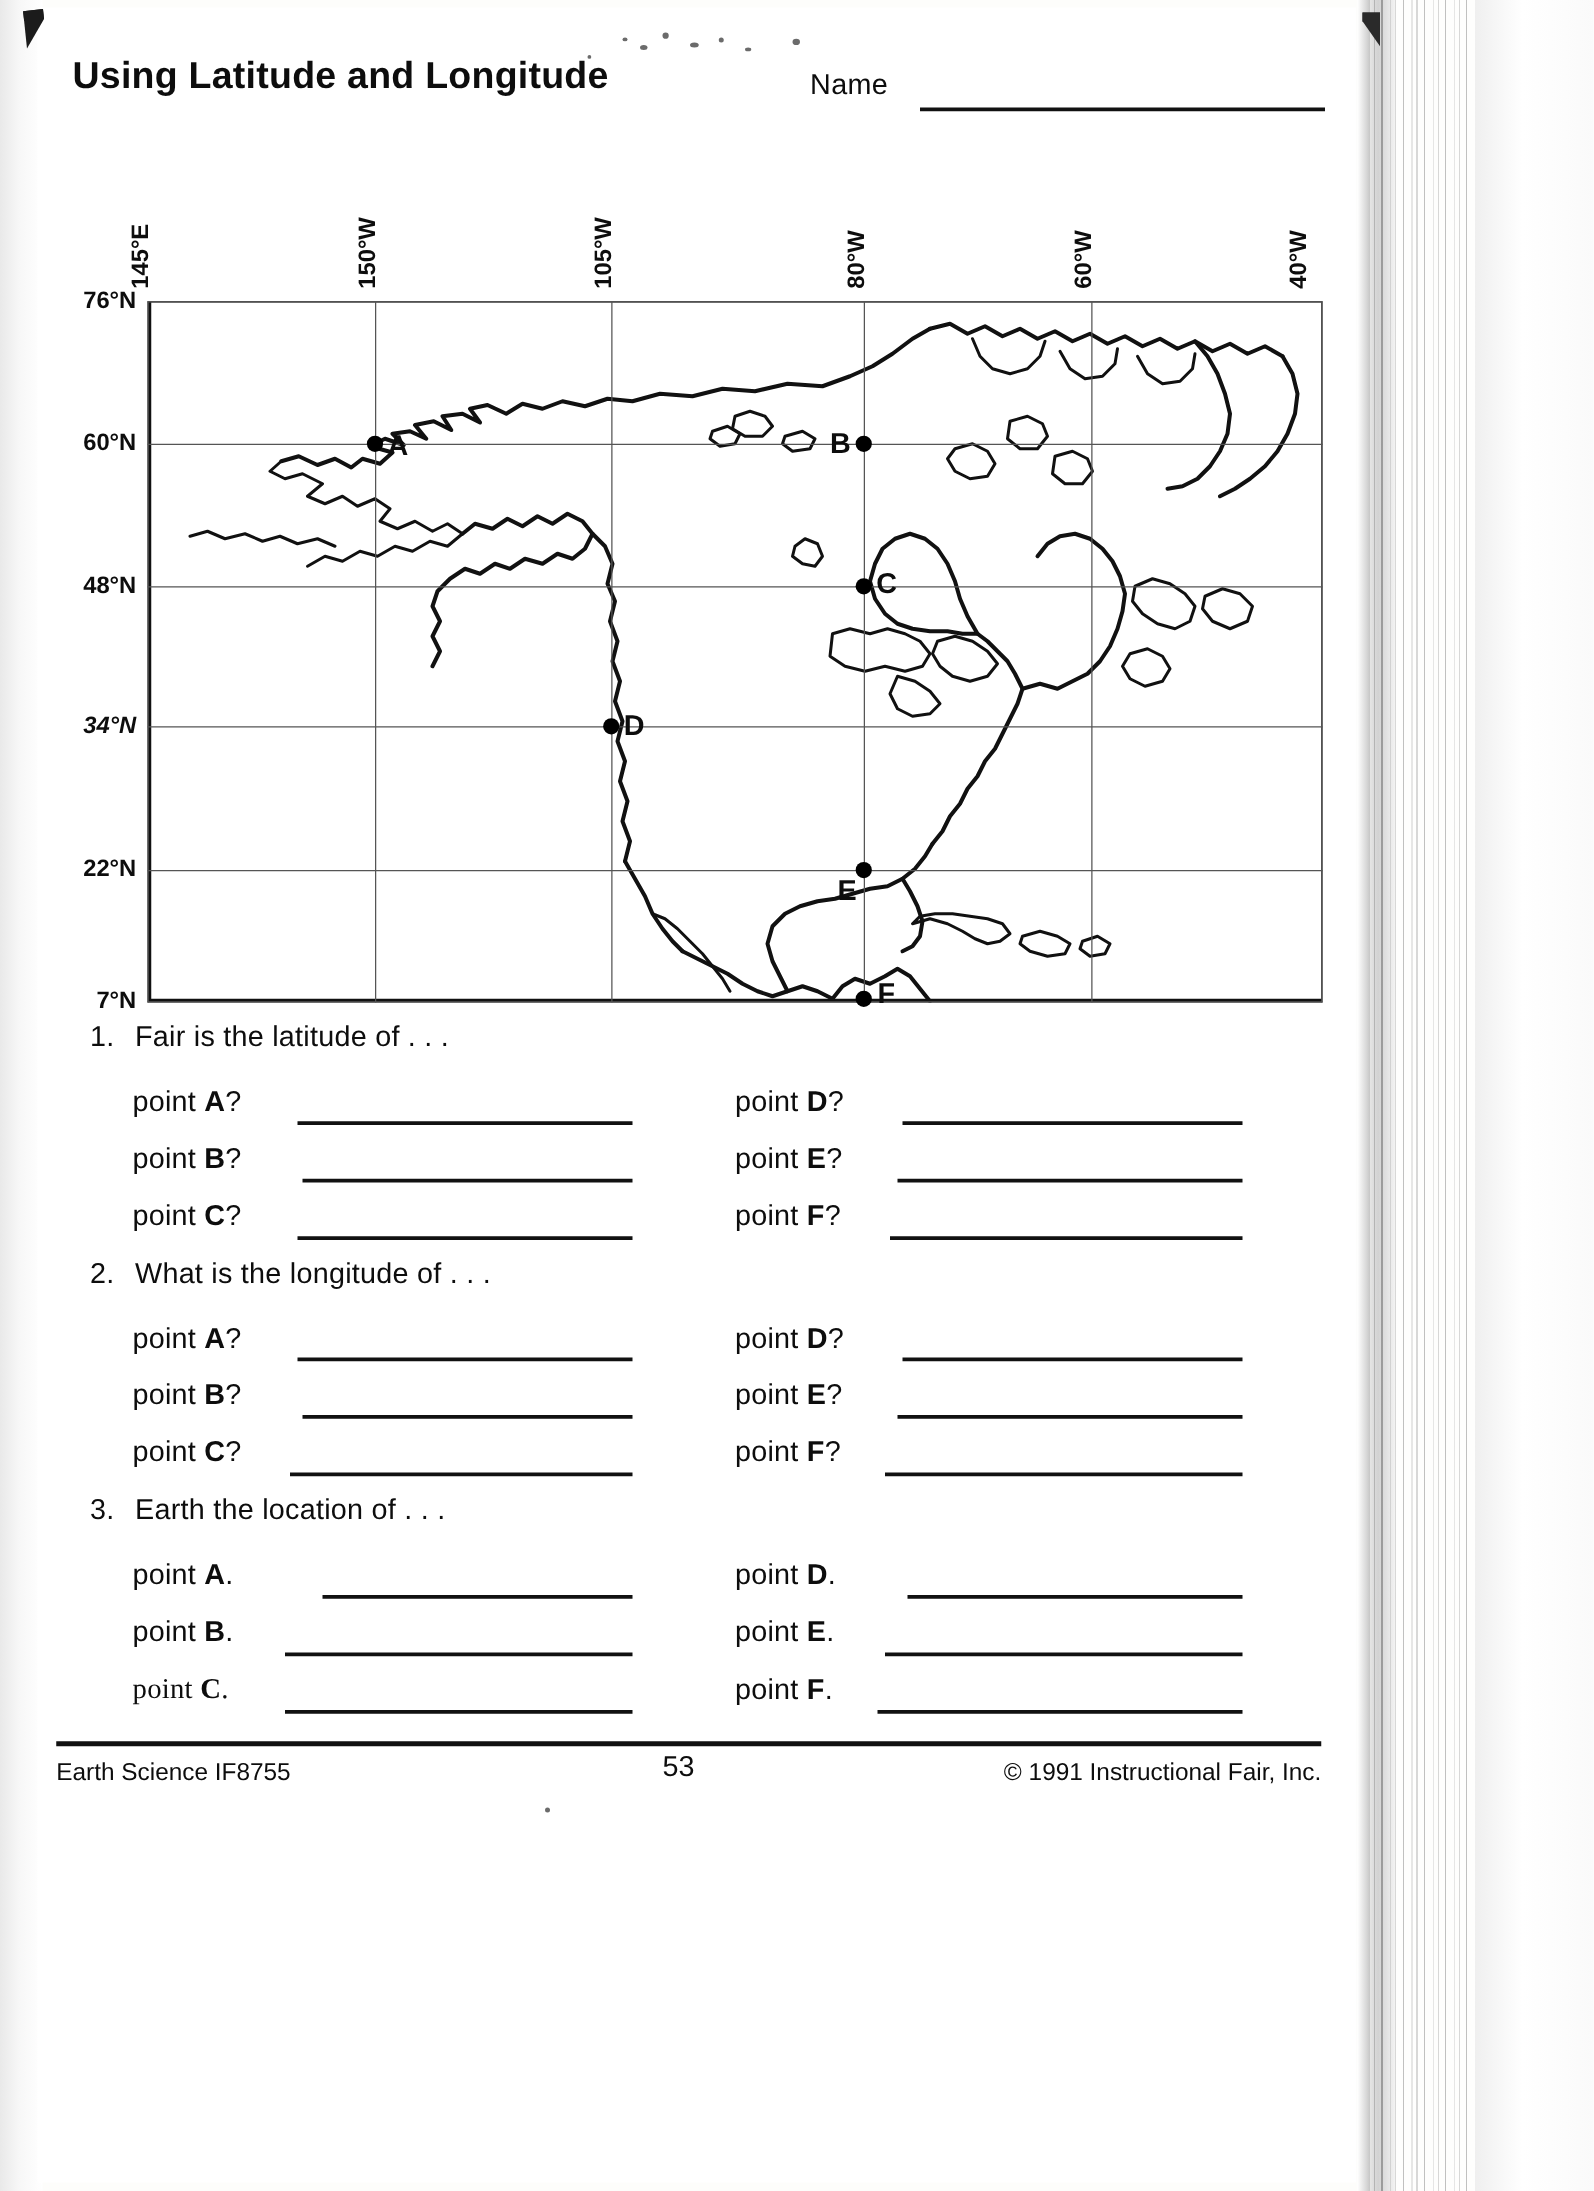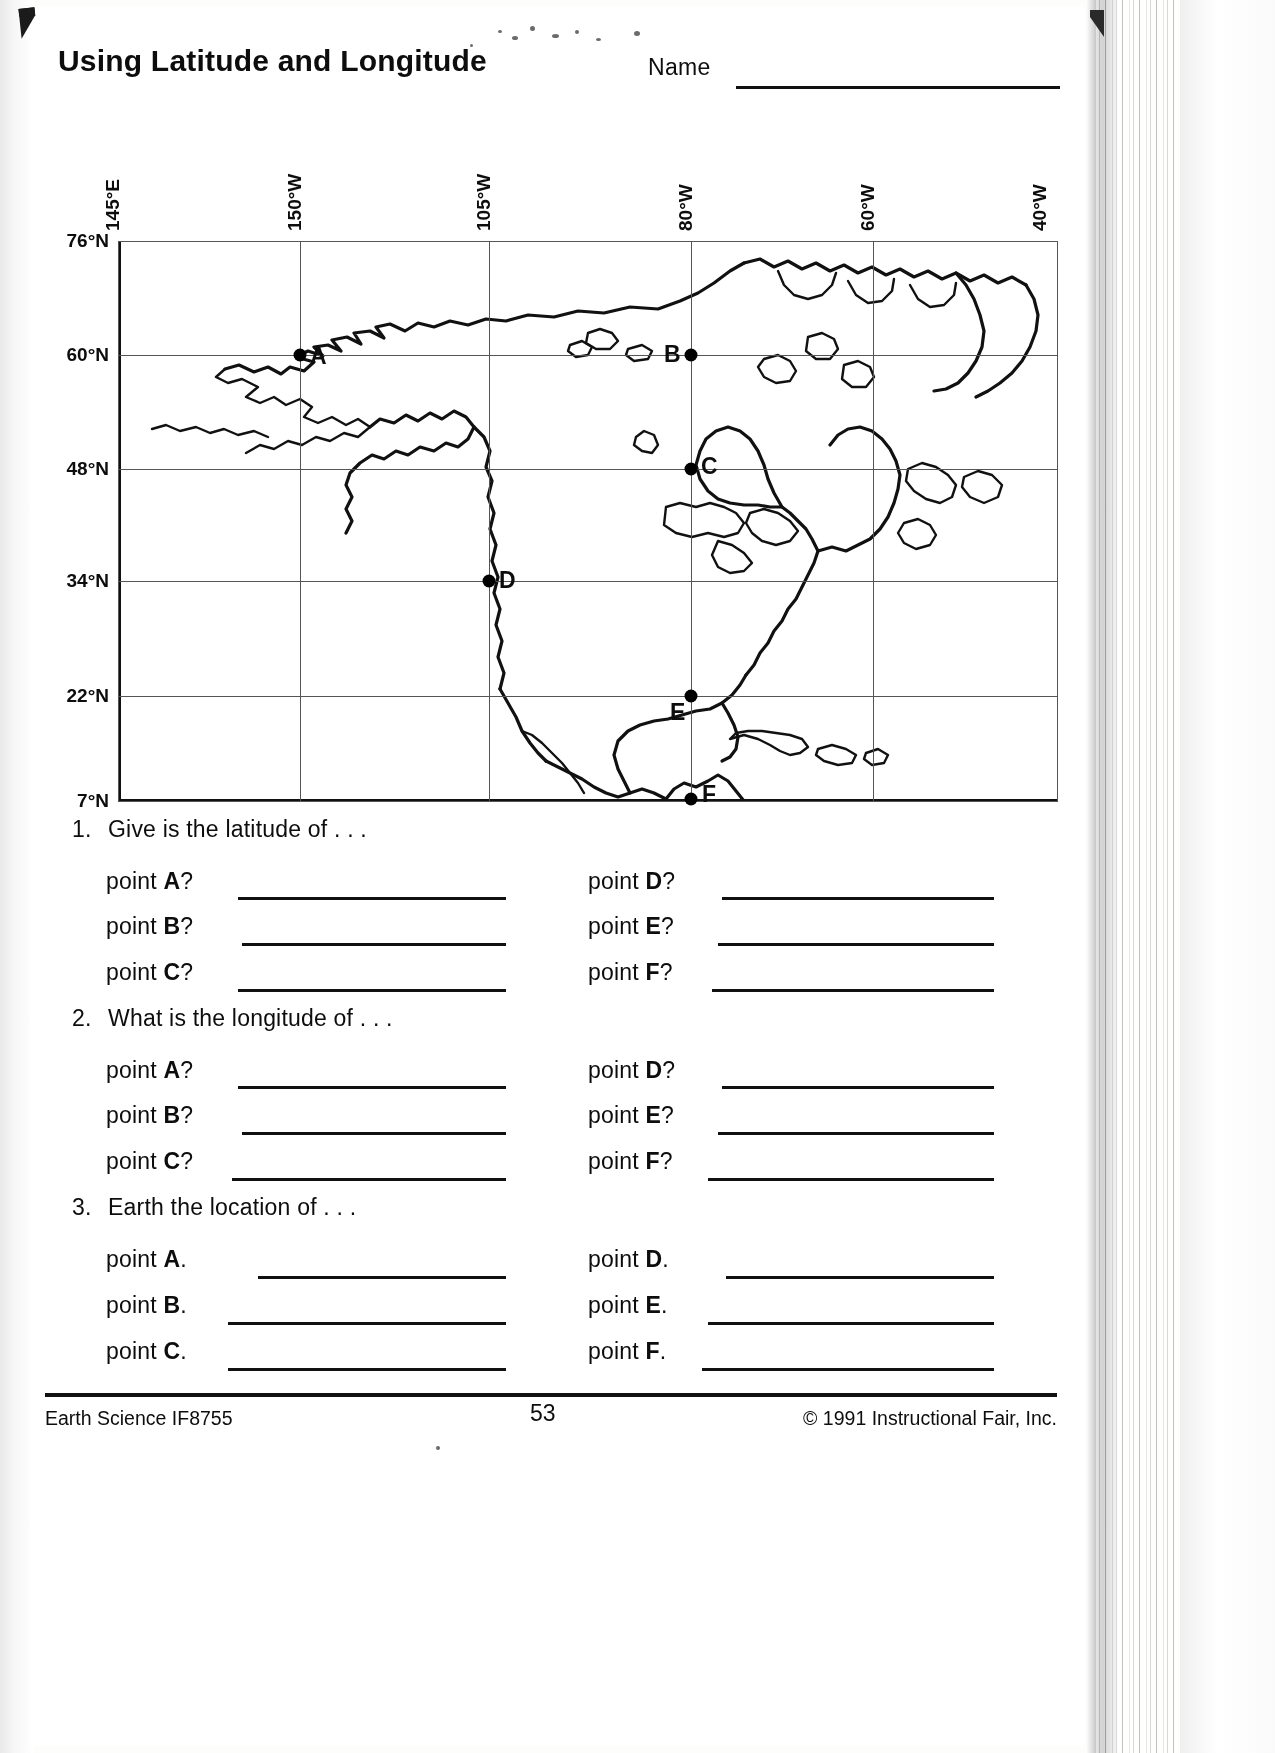--- a/index.html
+++ b/index.html
@@ -269,21 +269,21 @@
     <div class="grid-h" style="top:0;"></div>
     <div class="grid-h" style="top:114px;"></div>
     <div class="grid-h" style="top:228px;"></div>
     <div class="grid-h" style="top:340px;"></div>
     <div class="grid-h" style="top:455px;"></div>
     <div class="grid-h" style="top:560px;"></div>
 
     <div class="lat-label" style="top:0;">76°N</div>
     <div class="lat-label" style="top:114px;">60°N</div>
     <div class="lat-label" style="top:228px;">48°N</div>
-    <div class="lat-label" style="top:340px;">34°N</div>
+    <div class="lat-label" style="top:340px;font-style:italic;">34°N</div>
     <div class="lat-label" style="top:455px;">22°N</div>
     <div class="lat-label" style="top:560px;">7°N</div>
 
     <div class="lon-label" style="left:6px;">145°E</div>
     <div class="lon-label" style="left:188px;">150°W</div>
     <div class="lon-label" style="left:377px;">105°W</div>
     <div class="lon-label" style="left:579px;">80°W</div>
     <div class="lon-label" style="left:761px;">60°W</div>
     <div class="lon-label" style="left:933px;">40°W</div>
 
@@ -300,21 +300,21 @@
     <div class="pt-label" style="left:381px;top:328px;">D</div>
 
     <div class="pt" style="left:573px;top:455px;"></div>
     <div class="pt-label" style="left:552px;top:460px;">E</div>
 
     <div class="pt" style="left:573px;top:558px;"></div>
     <div class="pt-label" style="left:584px;top:542px;">F</div>
   </div>
 
   <div class="q-num" style="left:72px;top:816px;">1.</div>
-  <div class="q-num" style="left:108px;top:816px;">Give is the latitude of . . .</div>
+  <div class="q-num" style="left:108px;top:816px;">Fair is the latitude of . . .</div>
 
   <div class="q-item" style="left:106px;top:868px;">
     <span>point <b>A</b>?</span>
   </div>
   <div class="ans-rule" style="left:238px;top:897px;width:268px;"></div>
   <div class="q-item" style="left:106px;top:913px;">
     <span>point <b>B</b>?</span>
   </div>
   <div class="ans-rule" style="left:242px;top:943px;width:264px;"></div>
   <div class="q-item" style="left:106px;top:959px;">
@@ -368,21 +368,21 @@
   <div class="q-num" style="left:108px;top:1194px;">Earth the location of . . .</div>
 
   <div class="q-item" style="left:106px;top:1246px;">
     <span>point <b>A</b>.</span>
   </div>
   <div class="ans-rule" style="left:258px;top:1276px;width:248px;"></div>
   <div class="q-item" style="left:106px;top:1292px;">
     <span>point <b>B</b>.</span>
   </div>
   <div class="ans-rule" style="left:228px;top:1322px;width:278px;"></div>
-  <div class="q-item" style="left:106px;top:1338px;">
+  <div class="q-item" style="left:106px;top:1338px;font-family:Liberation Serif, serif;">
     <span>point <b>C</b>.</span>
   </div>
   <div class="ans-rule" style="left:228px;top:1368px;width:278px;"></div>
 
   <div class="q-item" style="left:588px;top:1246px;">
     <span>point <b>D</b>.</span>
   </div>
   <div class="ans-rule" style="left:726px;top:1276px;width:268px;"></div>
   <div class="q-item" style="left:588px;top:1292px;">
     <span>point <b>E</b>.</span>

